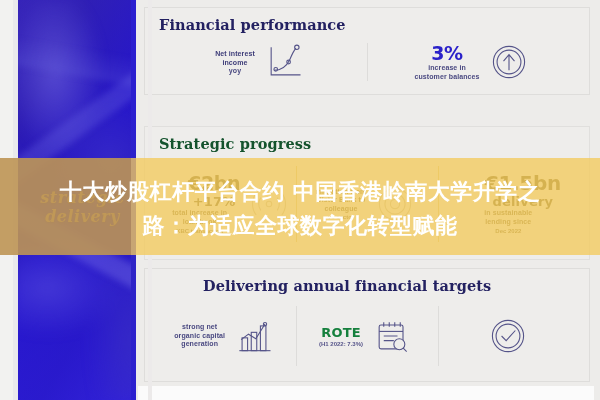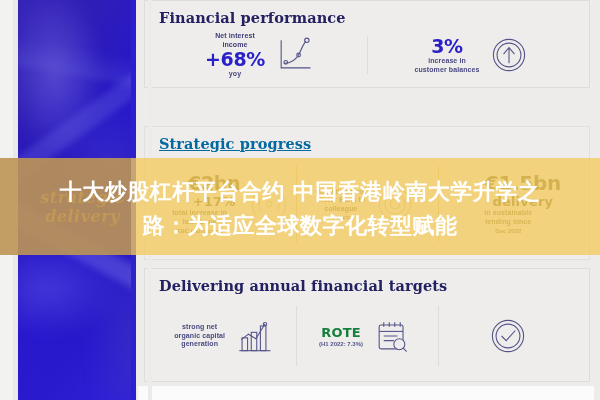--- a/index.html
+++ b/index.html
@@ -90,23 +90,23 @@
     position: absolute;
     left: 7px; right: 6px; top: 0; bottom: 0;
   }
 
   .card {
     position: absolute;
     left: 6px; right: 4px;
     background: #eeedeb;
     border: 1px solid #dedddb;
   }
-  .card-financial   { top: 0;   height: 88px; }
+  .card-financial   { top: 7px;   height: 88px; }
   .card-strategic   { top: 126px; height: 134px; border-color:#e0dfdd; }
-  .card-targets     { top: 268px; height: 114px; }
+  .card-targets     { top: 268px; height: 114px; padding-left: 44px; }
 
   .card-title {
     font-family: "DejaVu Serif", serif;
     font-weight: 700;
     font-size: 14.5px;
     letter-spacing: .1px;
     color: #232161;
     padding: 8px 0 0 14px;
     filter: blur(.4px);
   }
@@ -175,21 +175,21 @@
   }
   .icon-wrap {
     width: 46px; height: 44px;
     display: flex; align-items: center; justify-content: center;
     opacity: .85;
     filter: blur(.3px);
   }
   .icon-wrap svg { width: 100%; height: 100%; }
 
   
-  .card-strategic .card-title { color: #0369a1; text-decoration: underline; }
+  .card-strategic .card-title { color: #14532d; }
   .card-strategic .stat-big,
   .card-strategic .stat-mid { color: #6b5a27; margin-left: 29px; }
   .card-strategic .stat-sub,
   .card-strategic .stat-sub-top,
   .card-strategic .stat-note { color: #7a6a36; }
   .card-strategic .col + .col::before { background: #d9c888; }
   .card-strategic .icon-wrap { opacity: .4; }
 
   
   .band {
@@ -254,21 +254,20 @@
     <div class="doc-inner">
 
       <div class="card card-financial">
         <div class="card-title">Financial performance</div>
         <div class="row">
 
 
           <div class="col">
             <div class="stat">
               <div class="stat-sub-top">Net interest<br>income</div>
-              <div class="stat-big">+68%</div>
               <div class="stat-sub">yoy</div>
             </div>
             <div class="icon-wrap">
               <svg viewBox="0 0 48 48" fill="none" stroke="#3b3a78" stroke-width="1.2">
                 <path d="M10 8 L10 38 L42 38"></path>
                 <path d="M13 33 C20 33, 26 30, 30 22 C33 15, 35 11, 37 9"></path>
                 <circle cx="15" cy="32" r="2"></circle>
                 <circle cx="29" cy="24" r="2"></circle>
                 <circle cx="38" cy="8" r="2.4"></circle>
               </svg>

